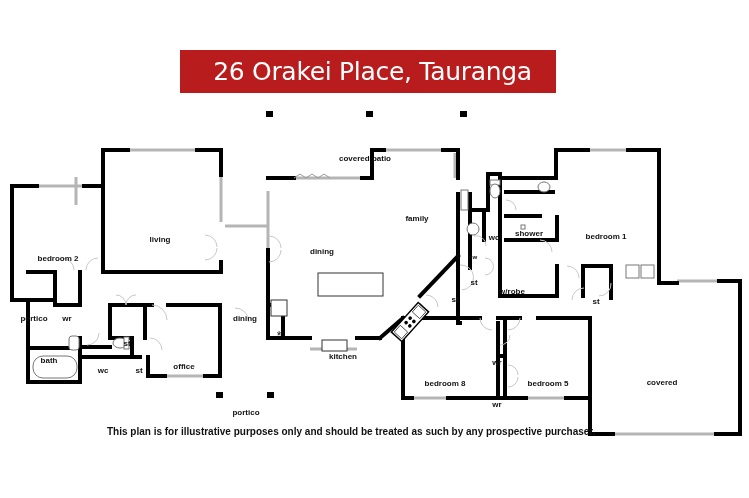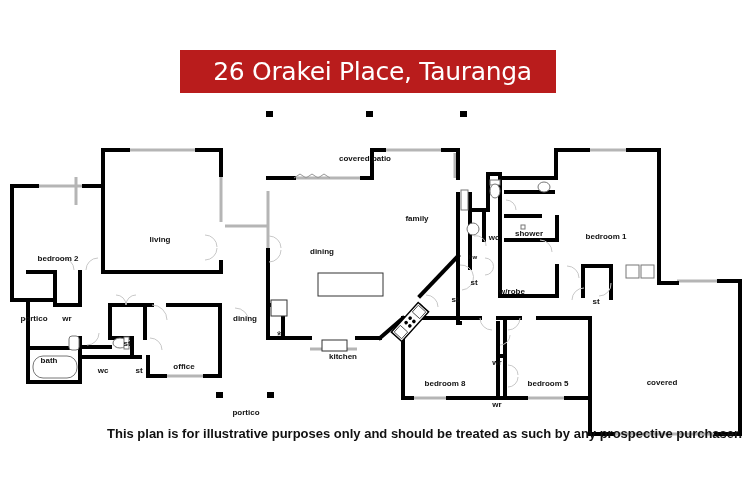--- a/index.html
+++ b/index.html
@@ -1,21 +1,21 @@
 <!DOCTYPE html>
 <html><head>
 <meta charset="utf-8">
 <style>
   html, body { margin:0; padding:0; background:#ffffff; }
   body { width:749px; height:498px; position:relative; overflow:hidden; font-family:"Liberation Sans", sans-serif; }
   .title-banner { position:absolute; left:180px; top:50px; width:367px; height:43px; background:#b91c1c; display:flex; align-items:center; justify-content:center;padding-left:9px; }
   .title-banner span { color:#fff; font-family:"DejaVu Sans", sans-serif; font-size:25px; letter-spacing:-0.3px; }
   svg.plan { position:absolute; left:0; top:0; }
   .lbl { position:absolute; font-family:Liberation Sans, sans-serif; font-weight:bold; font-size:8px; color:#111; white-space:nowrap; transform:translate(-50%,-50%);margin-top:28px; }
-  .disclaimer { position:absolute; left:107px; top:426px; font-family:"Liberation Sans", sans-serif; font-weight:bold; font-size:13px; color:#111; white-space:nowrap; }
+  .disclaimer { position:absolute; left:107px; top:426px; font-family:"Liberation Sans", sans-serif; font-weight:bold; font-size:10px; color:#111; white-space:nowrap; }
 </style>
 </head>
 <body>
 
 <div class="title-banner">
   <span>26 Orakei Place, Tauranga</span>
 </div>
 
 <svg class="plan" width="749" height="498" viewBox="0 0 749 498">
   <g fill="#000">

